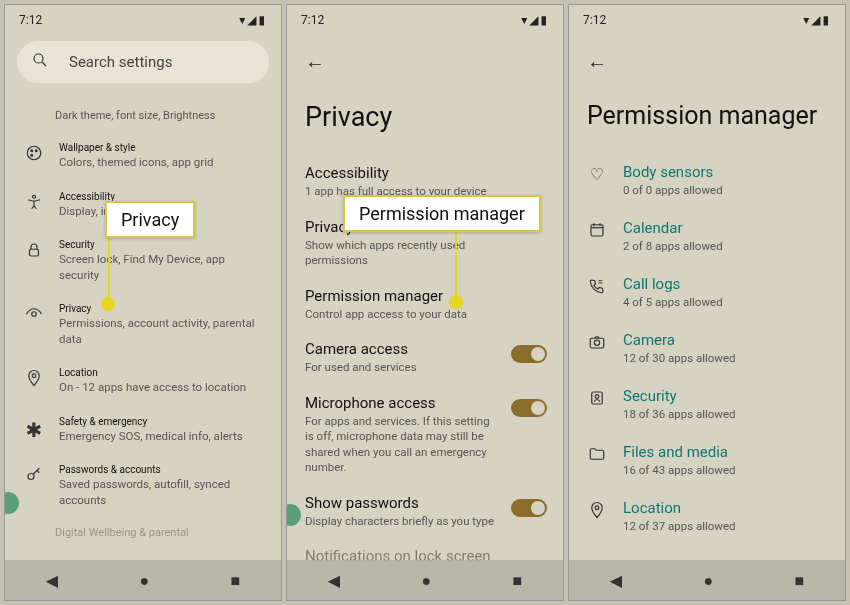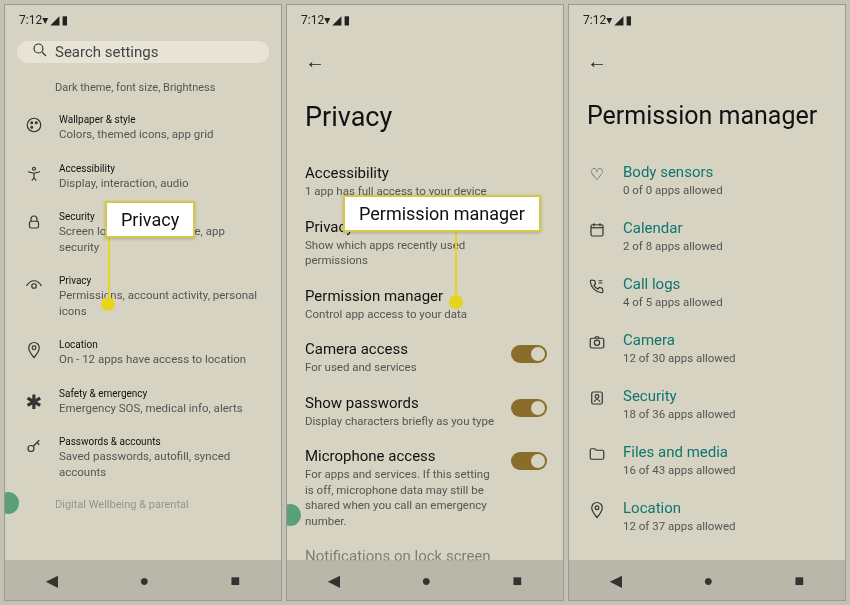--- a/index.html
+++ b/index.html
@@ -1,20 +1,20 @@
 <!DOCTYPE html>
 <html><head>
 <meta charset="utf-8">
 <style>
 *{box-sizing:border-box;margin:0;padding:0;font-family:Roboto,Arial,sans-serif}
 body{background:#c5c2b1;padding:4px;display:flex;gap:4px;width:850px;height:605px;overflow:hidden}
 .pane{flex:1;background:#d6d3c3;position:relative;overflow:hidden;border:1px solid #999}
-.statusbar{display:flex;padding:8px 14px;font-size:12px;color:#222}
+.statusbar{display:flex;justify-content:space-between;padding:8px 14px;font-size:12px;color:#222}
 .statusbar .icons{letter-spacing:2px}
-.search{margin:6px 12px 8px;background:#e7e4d6;border-radius:22px;padding:0 14px;display:flex;align-items:center;gap:6px;color:#444;font-size:15px}
+.search{margin:6px 12px 16px;background:#e7e4d6;border-radius:22px;padding:10px 14px;display:flex;align-items:center;gap:20px;color:#444;font-size:15px}
 .truncated{font-size:11px;color:#555;padding:10px 50px}
 .row{display:flex;gap:14px;padding:10px 18px;align-items:flex-start}
 .row .ic{width:22px;flex:0 0 22px;display:flex;justify-content:center;padding-top:2px;color:#333}
 .row .txt{flex:1}
 .row .ttl{font-size:10px;color:#111;margin-bottom:2px}
 .row .sub{font-size:11.5px;color:#555;line-height:1.35}
 .back{padding:14px 18px 0;font-size:20px;color:#222}
 .bigtitle{font-size:27px;font-weight:400;color:#111;padding:28px 18px 22px}
 .prow{padding:9px 18px}
 .prow .ttl{font-size:15px;color:#111;margin-bottom:2px}
@@ -90,21 +90,21 @@
   </div>
   <div class="row">
     <span class="ic">
         <svg viewBox="0 0 24 24">
           <circle cx="12" cy="12" r="3"></circle>
           <path d="M2 12c3-5 7-7 10-7s7 2 10 7"></path>
         </svg>
       </span>
     <span class="txt">
         <div class="ttl">Privacy</div>
-        <div class="sub">Permissions, account activity, personal icons</div>
+        <div class="sub">Permissions, account activity, parental data</div>
       </span>
   </div>
   <div class="row">
     <span class="ic">
         <svg viewBox="0 0 24 24">
           <path d="M12 2a7 7 0 017 7c0 5-7 13-7 13S5 14 5 9a7 7 0 017-7z"></path>
           <circle cx="12" cy="9" r="2.5"></circle>
         </svg>
       </span>
     <span class="txt">
@@ -164,27 +164,27 @@
   <div class="prow">
       <div class="ttl">Permission manager</div>
       <div class="sub">Control app access to your data</div>
     </div>
   <div class="prow tog">
       <div class="ttl">Camera access</div>
       <div class="sub">For used and services</div>
       <div class="toggle"></div>
     </div>
   <div class="prow tog">
+      <div class="ttl">Microphone access</div>
+      <div class="sub">For apps and services. If this setting is off, microphone data may still be shared when you call an emergency number.</div>
+      <div class="toggle"></div>
+    </div>
+  <div class="prow tog">
       <div class="ttl">Show passwords</div>
       <div class="sub">Display characters briefly as you type</div>
-      <div class="toggle"></div>
-    </div>
-  <div class="prow tog">
-      <div class="ttl">Microphone access</div>
-      <div class="sub">For apps and services. If this setting is off, microphone data may still be shared when you call an emergency number.</div>
       <div class="toggle"></div>
     </div>
   <div class="fab" style="bottom:74px"></div>
   <div class="prow" style="opacity:.45">
       <div class="ttl">Notifications on lock screen</div>
     </div>
 
   <div class="dot" style="top:290px;left:162px"></div>
   <div class="line" style="top:216px;left:168px;width:2px;height:76px"></div>
   <div class="callout" style="top:190px;left:56px"><span>Permission manager</span></div>

